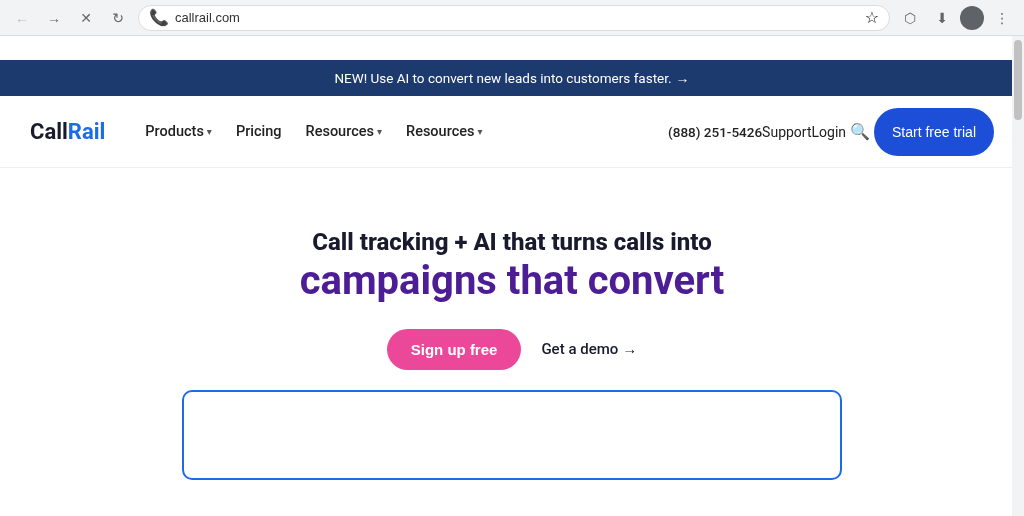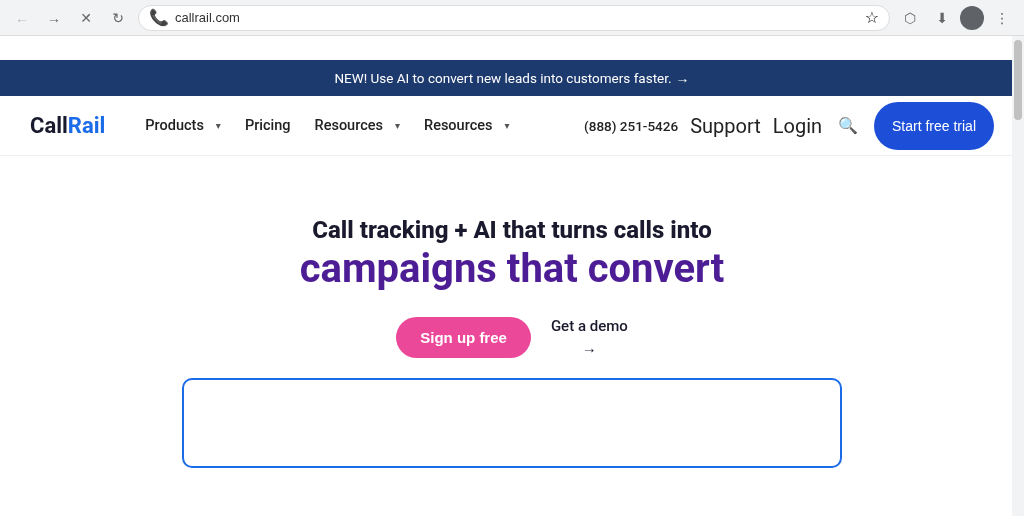--- a/index.html
+++ b/index.html
@@ -99,21 +99,21 @@
     .banner-arrow {
       color: #fff;
       font-size: 14px;
     }
 
     
     .navbar {
       display: flex;
       align-items: center;
       padding: 0 30px;
-      height: 60px;
+      height: 72px;
       border-bottom: 1px solid #eee;
       background: #fff;
     }
     .logo {
       font-size: 22px;
       font-weight: 700;
       margin-right: 30px;
       text-decoration: none;
     }
     .logo span:first-child { color: #1a1a2e; }
@@ -124,40 +124,39 @@
       gap: 4px;
       flex: 1;
     }
     .nav-item {
       padding: 8px 10px;
       font-size: 14.5px;
       color: #222;
       cursor: pointer;
       display: flex;
       align-items: center;
-      gap: 12px;
+      gap: 3px;
       font-weight: 500;
       text-decoration: none;
     }
     .chevron {
       font-size: 10px;
       color: #555;
     }
     .nav-right {
       display: flex;
       align-items: center;
-      gap: 12px;
     }
     .phone-number {
       font-size: 13.5px;
       color: #222;
       font-weight: 500;
     }
     .nav-link {
-      font-size: 20px;
+      font-size: 14px;
       color: #222;
       cursor: pointer;
       text-decoration: none;
     }
     .search-btn {
       background: none;
       border: none;
       cursor: pointer;
       color: #333;
       font-size: 16px;
@@ -212,21 +211,20 @@
     }
     .demo-link {
       font-size: 15px;
       color: #1a1a2e;
       text-decoration: none;
       font-weight: 500;
       display: flex;
       align-items: center;
       gap: 4px;
       cursor: pointer;
-      flex-direction: column;
     }
     .hero-subtext {
       font-size: 13px;
       color: #555;
     }
 
     
     .dashboard-preview {
       margin: 20px auto 0;
       width: 660px;

